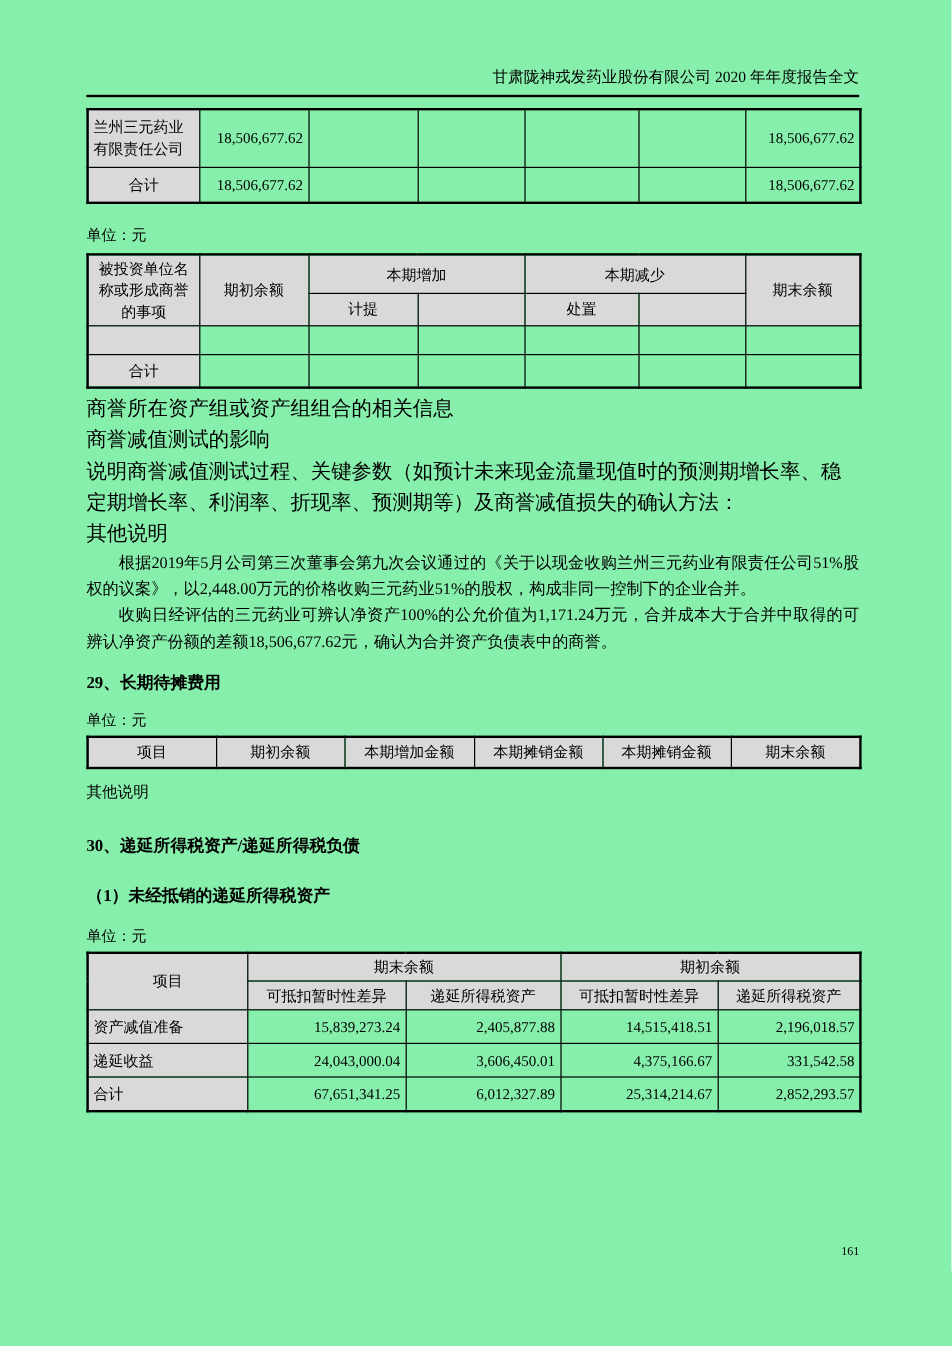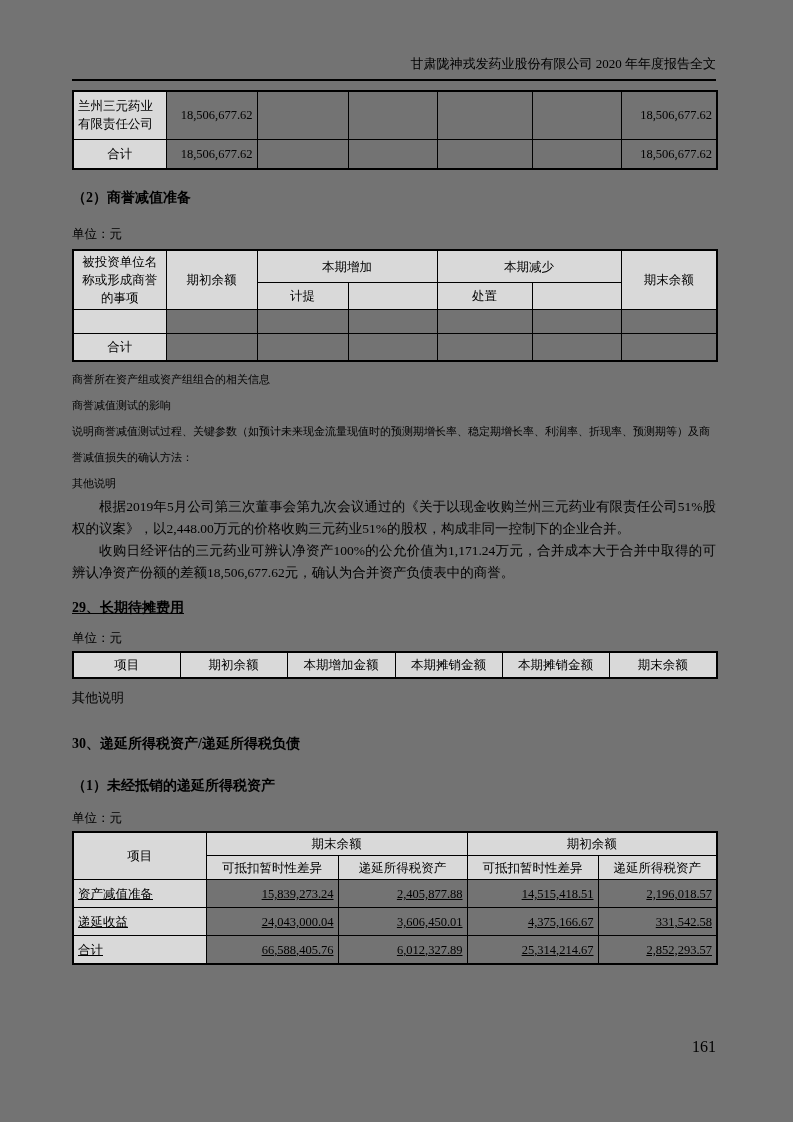--- a/index.html
+++ b/index.html
@@ -1,20 +1,20 @@
 <!DOCTYPE html>
 <html><head>
 <meta charset="utf-8">
 <style>
   * { margin:0; padding:0; box-sizing:border-box; }
   html,body { background:#ffffff; }
   .page {
     position:relative;
     width:793px; height:1122px;
-    background:#737373;
+    background:#86efac;
     font-family:"Liberation Serif","DejaVu Serif",serif;
     color:#000;
     overflow:hidden;
   }
   .content { position:absolute; left:72px; top:0; width:644px; }
 
   .doc-header {
     margin-top:55px;
     padding-bottom:6px;
     border-bottom:2px solid #000;
@@ -39,39 +39,39 @@
   .unit-row { text-align:left; font-size:12.5px; line-height:16px; }
   .u1 { margin-top:18px; }
 
   .t2 { margin-top:7px; }
   .t2 .hr1 td { height:28px; }
   .t2 .hr2 td { height:22px; }
   .t2 .empty-row td { height:24px; }
   .t2 .total-row td { height:27px; }
 
   .notes { margin-top:4px; }
-  .note-line { font-size:11px; line-height:26px; }
+  .note-line { font-size:17px; line-height:26px; }
   .para { font-size:13.5px; line-height:22px; text-indent:2em; text-align:justify; }
 
-  .h-29 { margin-top:14px;text-decoration:underline; }
+  .h-29 { margin-top:14px; }
   .u2 { margin-top:12px; }
   .t3 { margin-top:5px; }
   .t3 td { height:26px; }
   .note-below { margin-top:9px; font-size:13px; line-height:20px; }
 
   .h-30 { margin-top:26px; }
   .h-30-1 { margin-top:22px; }
   .u3 { margin-top:14px; }
   .t4 { margin-top:5px; }
   .t4 .hr td { height:24px; }
-  .t4 .dr td { height:28px;text-decoration:underline; }
+  .t4 .dr td { height:28px; }
 
   .page-number {
     position:absolute; left:72px; top:1038px; width:644px;
-    text-align:right; font-size:16px;
+    text-align:right; font-size:10px;
   }
 </style>
 </head>
 <body>
 
 <div class="page">
   <div class="content">
 
     <div class="doc-header">甘肃陇神戎发药业股份有限公司 2020 年年度报告全文</div>
 
@@ -100,21 +100,20 @@
         <td class="num">18,506,677.62</td>
         <td></td>
         <td></td>
         <td></td>
         <td></td>
         <td class="num">18,506,677.62</td>
       </tr>
     </tbody>
       </table>
 
-    <div class="sec-heading h-goodwill">（2）商誉减值准备</div>
 
     <div class="unit-row u1">单位：元</div>
 
     <table class="t2">
       <colgroup>
           <col style="width:93px">
           <col style="width:91px">
           <col style="width:91px">
           <col style="width:89px">
           <col style="width:95px">
@@ -228,21 +227,21 @@
       </tr>
       <tr class="dr">
         <td class="gray lft">递延收益</td>
         <td class="num">24,043,000.04</td>
         <td class="num">3,606,450.01</td>
         <td class="num">4,375,166.67</td>
         <td class="num">331,542.58</td>
       </tr>
       <tr class="dr">
         <td class="gray lft">合计</td>
-        <td class="num">66,588,405.76</td>
+        <td class="num">67,651,341.25</td>
         <td class="num">6,012,327.89</td>
         <td class="num">25,314,214.67</td>
         <td class="num">2,852,293.57</td>
       </tr>
     </tbody>
       </table>
 
   </div>
 
   <div class="page-number">161</div>

